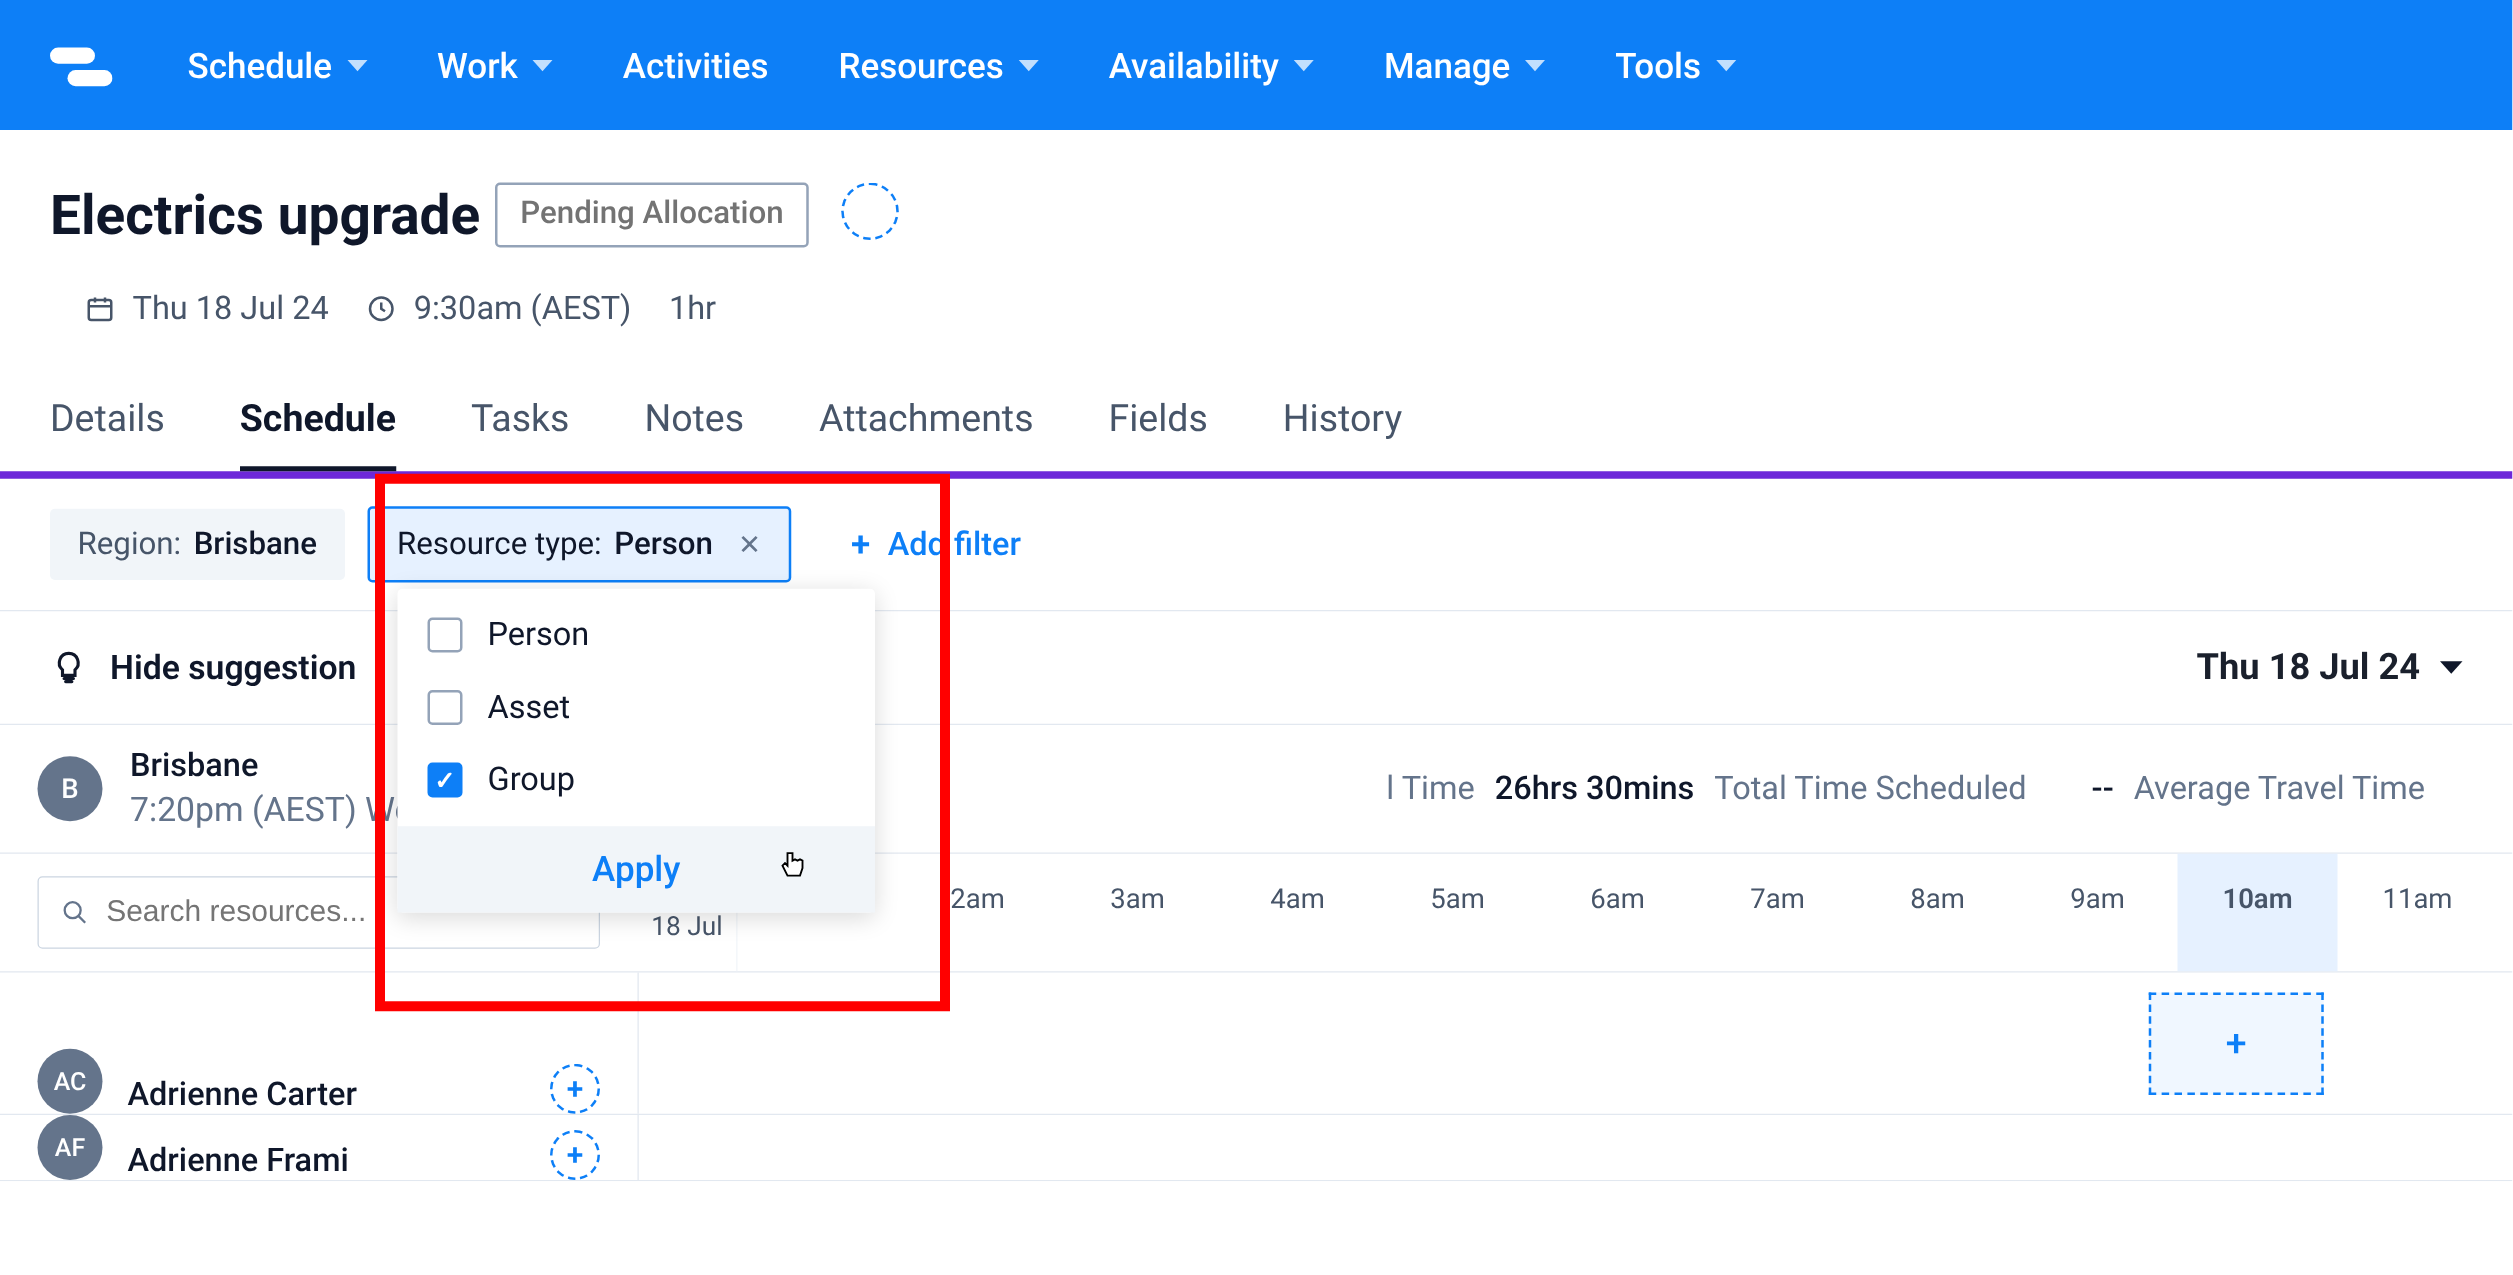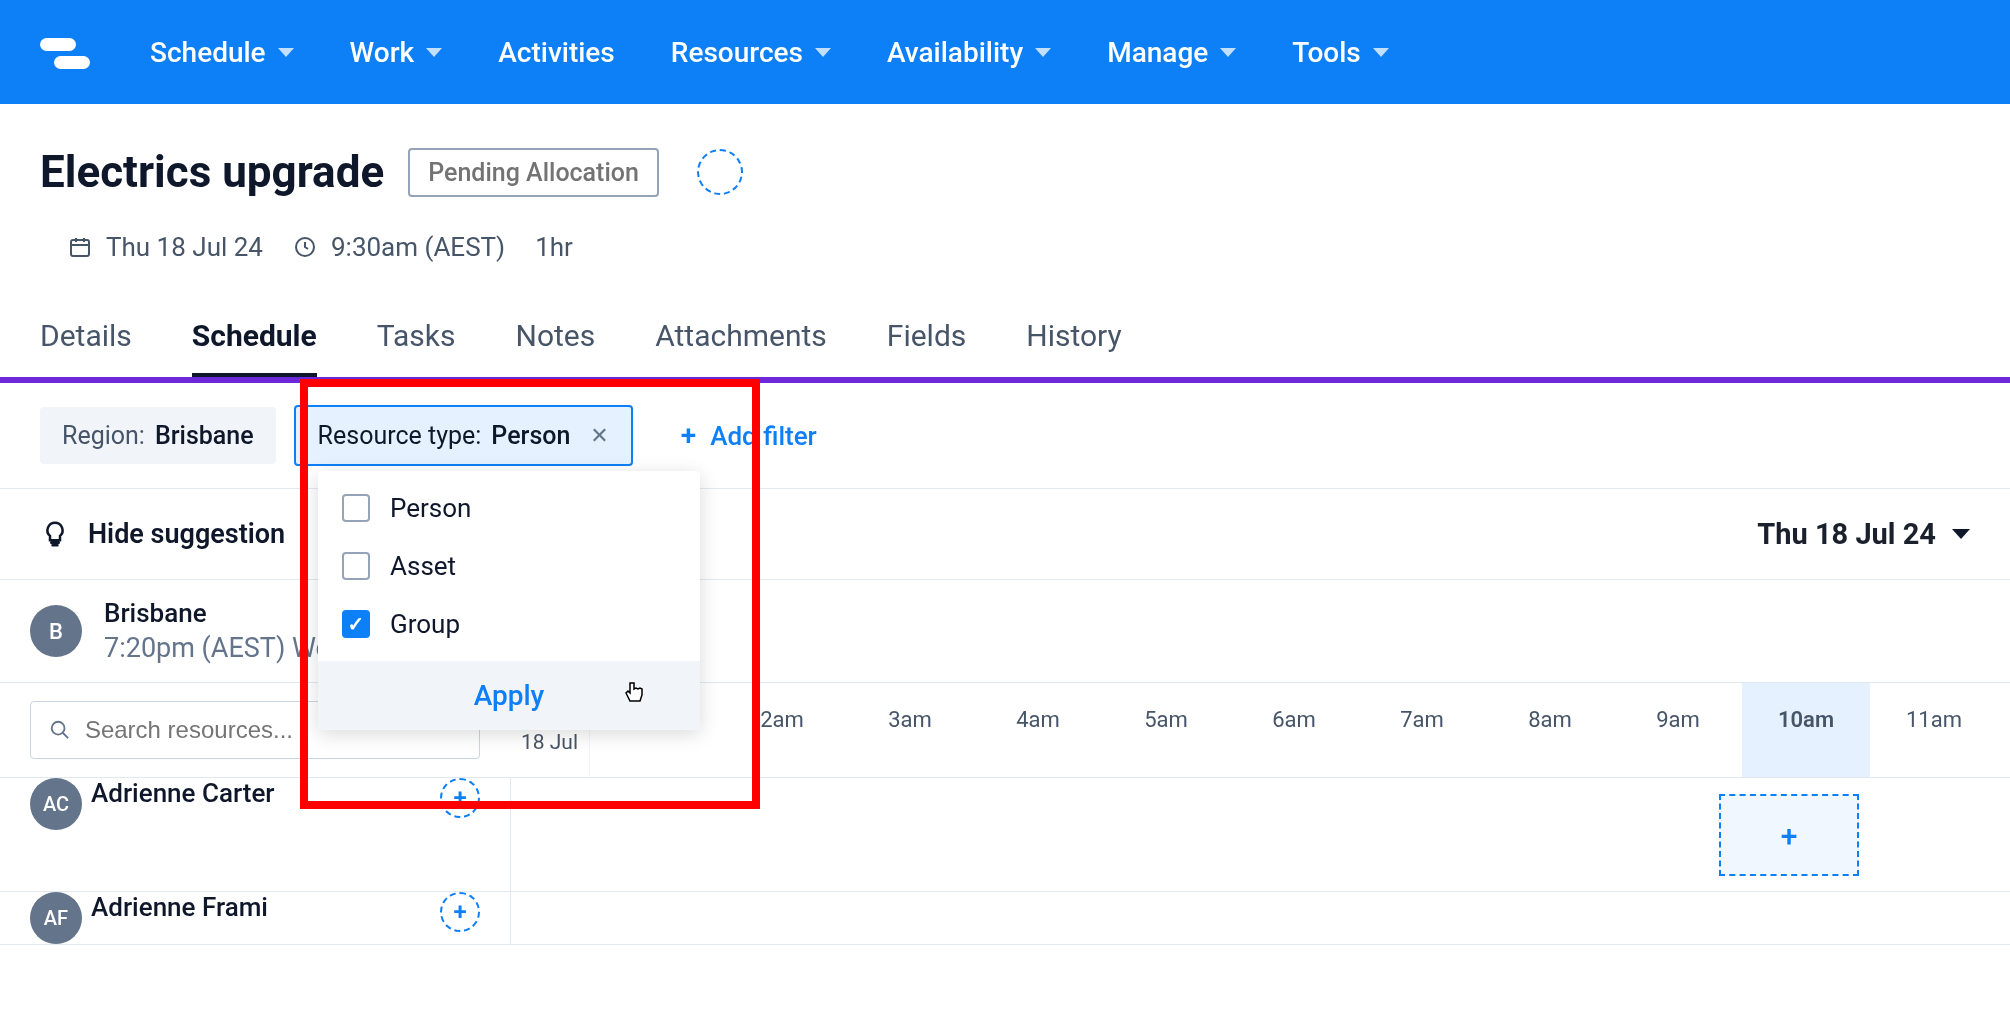--- a/index.html
+++ b/index.html
@@ -6,21 +6,21 @@
 body { font-family: -apple-system, BlinkMacSystemFont, "Segoe UI", Roboto, sans-serif; background: #fff; color: #1a202c; width: 2010px; }
 
 .topnav { background: #0d7ff7; height: 104px; display: flex; align-items: center; padding: 0 40px; gap: 60px; }
 .logo { display: flex; align-items: center; gap: 0; }
 .logo svg { width: 50px; height: 36px; }
 .nav-items { display: flex; gap: 56px; }
 .nav-item { color: #fff; font-size: 28px; font-weight: 500; display: flex; align-items: center; gap: 12px; cursor: pointer; }
 .caret { width: 0; height: 0; border-left: 8px solid transparent; border-right: 8px solid transparent; border-top: 9px solid rgba(255,255,255,0.75); }
 
 .page-header { padding: 42px 40px 0 40px; }
-.title-row { display: flex; align-items: center; gap: 24px; }
+.title-row { display: flex; gap: 12px; }
 .page-title { font-size: 44px; font-weight: 700; color: #0f172a; }
 .status-badge { border: 2px solid #94a3b8; padding: 8px 18px; font-size: 25px; color: #737373; border-radius: 4px; font-weight: 500; }
 .dashed-circle { width: 46px; height: 46px; border: 2px dashed #0d7ff7; border-radius: 50%; margin-left: 14px; }
 
 .meta-row { display: flex; align-items: center; gap: 30px; margin-top: 34px; padding-left: 28px; color: #475569; font-size: 26px; }
 .meta-item { display: flex; align-items: center; gap: 14px; }
 .icon-cal, .icon-clock { width: 24px; height: 24px; }
 
 .tabs-row { display: flex; gap: 60px; padding: 56px 40px 0 40px; border-bottom: 6px solid #6d28d9; }
 .tab { font-size: 30px; color: #475569; padding-bottom: 20px; cursor: pointer; }
@@ -65,21 +65,21 @@
 .search-cell { width: 510px; padding: 18px 30px; display: flex; align-items: center; }
 .search-box { border: 1px solid #cbd5e1; border-radius: 4px; padding: 14px 18px; display: flex; align-items: center; gap: 14px; width: 100%; }
 .search-box input { border: none; outline: none; font-size: 24px; color: #64748b; width: 100%; }
 .mag { width: 24px; height: 24px; }
 .timeline-head { flex: 1; display: flex; position: relative; }
 .day-col { width: 80px; text-align: center; font-size: 21px; color: #475569; padding: 12px 0; border-right: 1px solid #f1f5f9; display: flex; flex-direction: column; justify-content: center; }
 .hour-col { width: 128px; text-align: center; font-size: 22px; color: #475569; padding: 24px 0; }
 .hour-col.hl { background: #e6f1ff; font-weight: 600; }
 
 .resource-row { display: flex; border-bottom: 1px solid #e2e8f0; min-height: 114px; }
-.resource-cell { width: 510px; padding: 0 30px; display: flex; align-items: flex-start; gap: 9px; }
+.resource-cell { width: 510px; padding: 0 30px; display: flex; align-items: flex-end; gap: 20px; }
 .res-avatar { width: 52px; height: 52px; border-radius: 50%; background: #64748b; color: #fff; display: flex; align-items: center; justify-content: center; font-size: 20px; font-weight: 500; }
 .res-name { font-size: 26px; font-weight: 500; color: #0f172a; flex: 1; }
 .add-circle { width: 40px; height: 40px; border: 2px dashed #0d7ff7; border-radius: 50%; display: flex; align-items: center; justify-content: center; color: #0d7ff7; font-size: 24px; font-weight: 600; cursor: pointer; }
 .resource-timeline { flex: 1; position: relative; border-left: 1px solid #e2e8f0; }
 .slot-box { position: absolute; top: 16px; height: 82px; border: 2px dashed #0d7ff7; background: #f0f7ff; display: flex; align-items: center; justify-content: center; color: #0d7ff7; font-size: 30px; font-weight: 500; }
 </style>
 </head>
 <body>
 
 <div class="topnav">
@@ -211,20 +211,28 @@
     <span>Thu 18 Jul 24</span>
     <span class="caret-dk"></span>
   </div>
 </div>
 
 <div class="region-row">
   <div class="avatar">B</div>
   <div class="region-info">
     <span class="region-name">Brisbane</span>
     <span class="region-time">7:20pm (AEST) We</span>
+  </div>
+  <div class="stats">
+    <span class="stat-label">l Time</span>
+    <span class="stat-val">26hrs 30mins</span>
+    <span class="stat-label">Total Time Scheduled</span>
+    <span style="width:20px"></span>
+    <span class="stat-val">--</span>
+    <span class="stat-label">Average Travel Time</span>
   </div>
 </div>
 
 <div class="timeline-wrap">
   <div class="search-cell">
     <div class="search-box">
       <svg class="mag" viewBox="0 0 24 24">
           <circle cx="10" cy="10" r="7" fill="none" stroke="#64748b" stroke-width="2"></circle>
           <line x1="15" y1="15" x2="21" y2="21" stroke="#64748b" stroke-width="2"></line>
         </svg>

